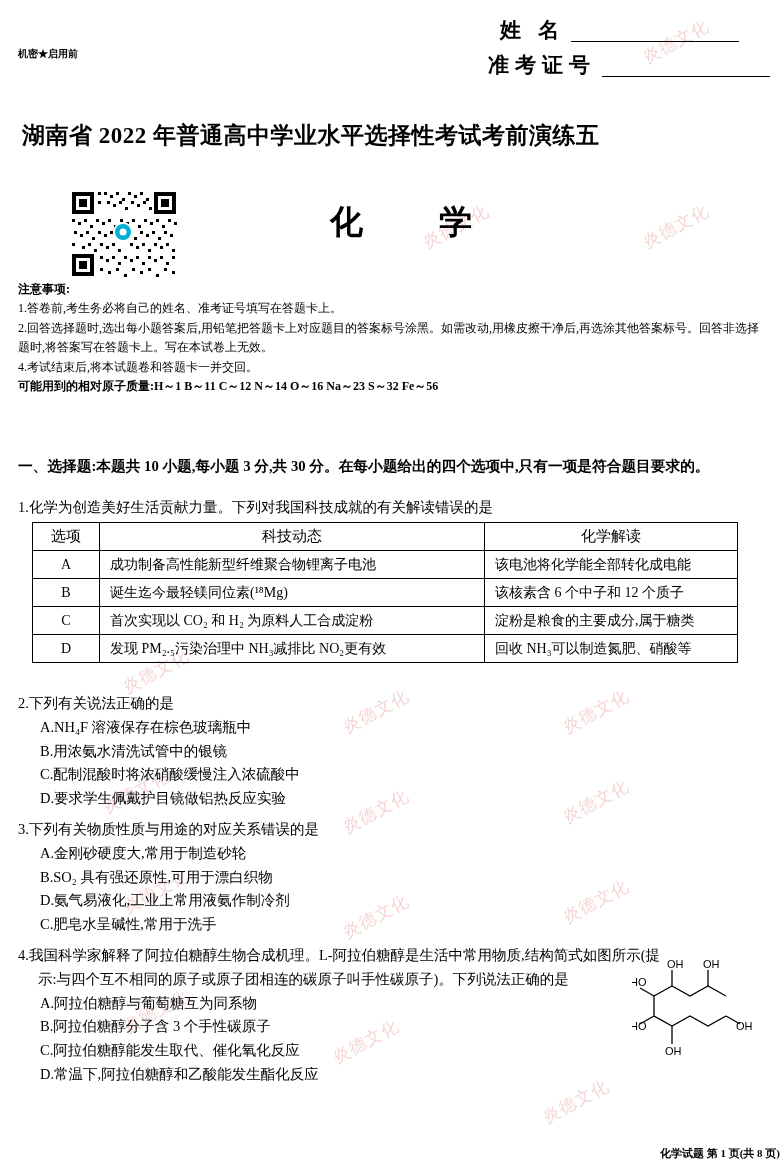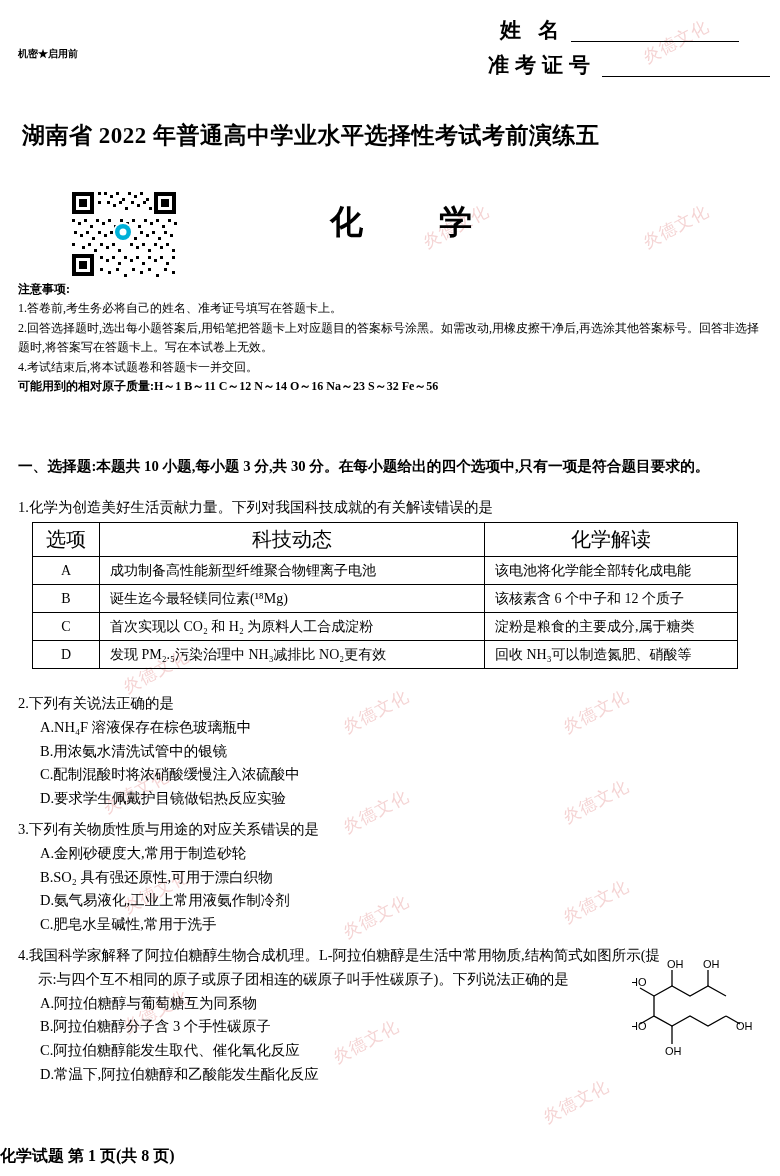--- a/index.html
+++ b/index.html
@@ -70,35 +70,35 @@
     width:706px;
     font-size:14px;
   }
   table.tbl td,table.tbl th{
     border:1px solid #000;
     padding:3px 6px;
     text-align:center;
     font-weight:normal;
     height:21px;
   }
-  table.tbl th{font-size:20px;margin-left:16px;}
+  table.tbl th{font-size:15px;margin-left:16px;}
   table.tbl td.opt{width:54px;}
   table.tbl td.dyn{width:368px;text-align:left;padding-left:10px;}
   table.tbl td.jd{text-align:left;padding-left:10px;}
 
   .qblock{position:absolute;left:18px;font-size:14.5px;line-height:1.64;width:744px;}
   .qblock .opts{margin-left:22px;}
   .qblock .stem{text-indent:0;}
   .hang{padding-left:20px;text-indent:-20px;}
 
   .mol{position:absolute;right:18px;top:960px;width:130px;height:120px;}
 
   .footer{
-    position:absolute;left:0;top:1146px;width:780px;text-align:left;
-    font-size:16px;font-weight:bold;
+    position:absolute;left:0;top:1146px;width:780px;text-align:right;
+    font-size:11px;font-weight:bold;
   }
 </style>
 </head>
 <body>
 
 <div class="page">
 
   <div class="wm" style="left:640px;top:30px;">炎德文化</div>
   <div class="wm" style="left:640px;top:215px;">炎德文化</div>
   <div class="wm" style="left:420px;top:215px;">炎德文化</div>

